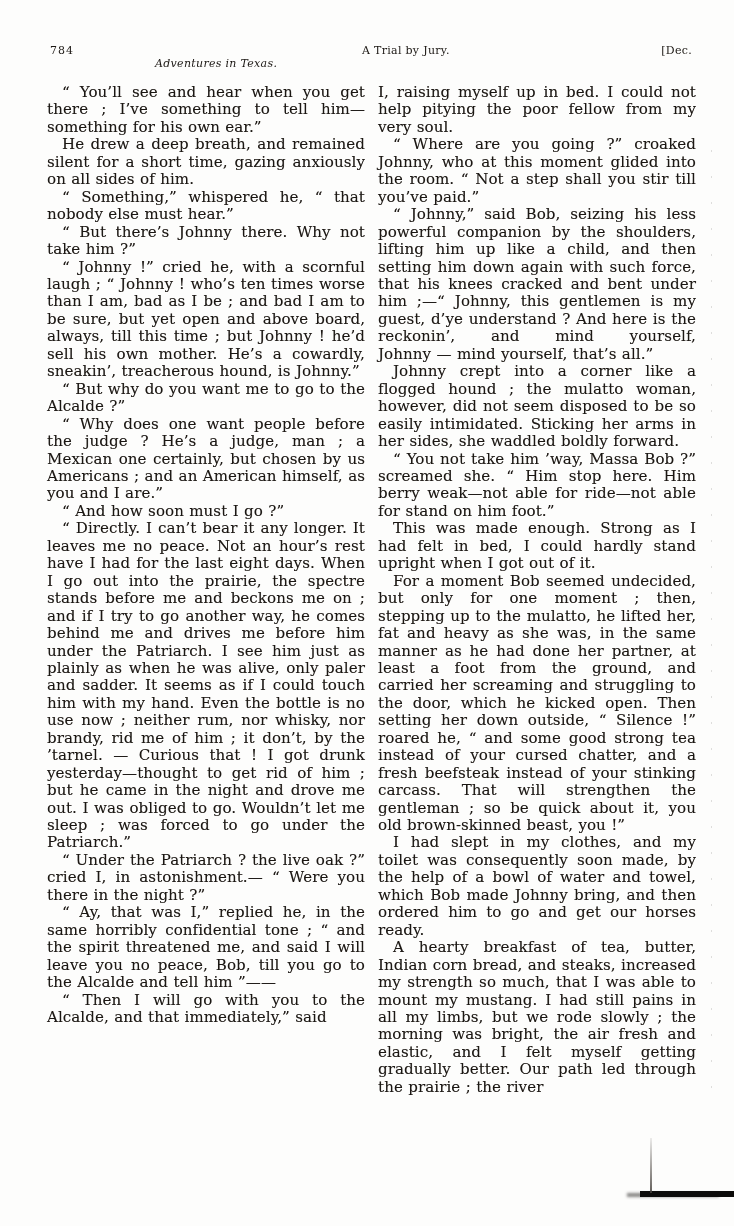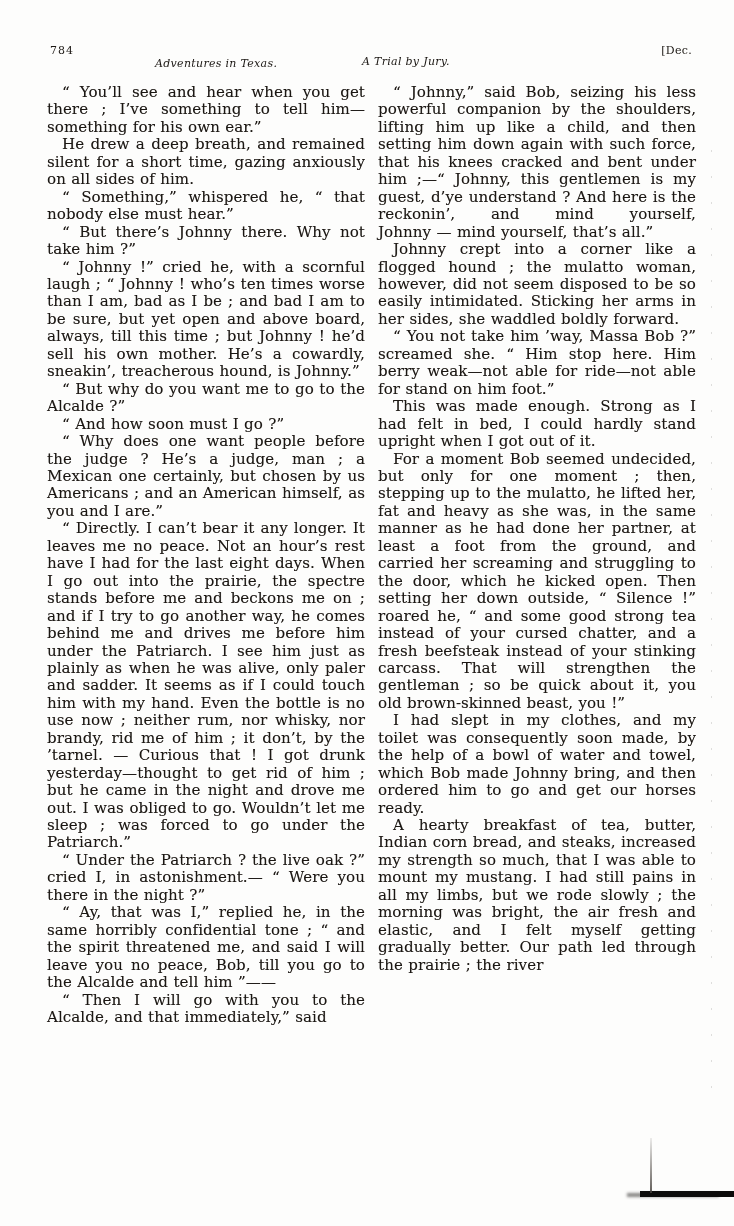--- a/index.html
+++ b/index.html
@@ -24,22 +24,22 @@
   }
   .page-num {
     position: absolute; left: 3px; top: 0;
     letter-spacing: 1px;
   }
   .running-title-left {
     position: absolute; left: 108px; top: 13px;
     font-style: italic; letter-spacing: 0.3px;
   }
   .running-title-right {
-    position: absolute; left: 315px; top: 11px;
-    font-style: italic; letter-spacing: 0.3px; text-align: center;
+    position: absolute; left: 315px; top: 0;
+    letter-spacing: 0.3px; text-align: center;
   }
   .issue-label {
     position: absolute; right: 4px; top: 0;
     letter-spacing: 0.3px;
   }
   .columns {
     display: flex;
     gap: 13px;
     margin-top: 1px;
   }
@@ -89,28 +89,30 @@
   </header>
 
   <main class="columns">
     <section class="col">
         <p class="para">“&nbsp;You’ll see and hear when you get there&nbsp;; I’ve something to tell him—something for his own ear.”</p>
         <p class="para">He drew a deep breath, and remained silent for a short time, gazing anxiously on all sides of him.</p>
         <p class="para">“&nbsp;Something,” whispered he, “&nbsp;that nobody else must hear.”</p>
         <p class="para">“&nbsp;But there’s Johnny there. Why not take him&nbsp;?”</p>
         <p class="para">“&nbsp;Johnny&nbsp;!” cried he, with a scornful laugh&nbsp;; “&nbsp;Johnny&nbsp;! who’s ten times worse than I am, bad as I be&nbsp;; and bad I am to be sure, but yet open and above board, always, till this time&nbsp;; but Johnny&nbsp;! he’d sell his own mother. He’s a cowardly, sneakin’, treacherous hound, is Johnny.”</p>
         <p class="para">“&nbsp;But why do you want me to go to the Alcalde&nbsp;?”</p>
+        <p class="para">“&nbsp;Why does one want people before the judge&nbsp;? He’s a judge, man&nbsp;; a Mexican one certainly, but chosen by us Americans&nbsp;; and an American himself, as you and I are.”</p>
         <p class="para">“&nbsp;And how soon must I go&nbsp;?”</p>
-        <p class="para">“&nbsp;Why does one want people before the judge&nbsp;? He’s a judge, man&nbsp;; a Mexican one certainly, but chosen by us Americans&nbsp;; and an American himself, as you and I are.”</p>
         <p class="para">“&nbsp;Directly. I can’t bear it any longer. It leaves me no peace. Not an hour’s rest have I had for the last eight days. When I go out into the prairie, the spectre stands before me and beckons me on&nbsp;; and if I try to go another way, he comes behind me and drives me before him under the Patriarch. I see him just as plainly as when he was alive, only paler and sadder. It seems as if I could touch him with my hand. Even the bottle is no use now&nbsp;; neither rum, nor whisky, nor brandy, rid me of him&nbsp;; it don’t, by the ’tarnel. — Curious that&nbsp;! I got drunk yesterday—thought to get rid of him&nbsp;; but he came in the night and drove me out. I was obliged to go. Wouldn’t let me sleep&nbsp;; was forced to go under the Patriarch.”</p>
         <p class="para">“&nbsp;Under the Patriarch&nbsp;? the live oak&nbsp;?” cried I, in astonishment.— “&nbsp;Were you there in the night&nbsp;?”</p>
         <p class="para">“&nbsp;Ay, that was I,” replied he, in the same horribly confidential tone&nbsp;; “&nbsp;and the spirit threatened me, and said I will leave you no peace, Bob, till you go to the Alcalde and tell him&nbsp;”——</p>
         <p class="para">“&nbsp;Then I will go with you to the Alcalde, and that immediately,” said</p>
       </section>
     <section class="col">
+        <p class="para no-indent">I, raising myself up in bed. I could not help pitying the poor fellow from my very soul.</p>
+        <p class="para">“&nbsp;Where are you going&nbsp;?” croaked Johnny, who at this moment glided into the room. “&nbsp;Not a step shall you stir till you’ve paid.”</p>
         <p class="para">“&nbsp;Johnny,” said Bob, seizing his less powerful companion by the shoulders, lifting him up like a child, and then setting him down again with such force, that his knees cracked and bent under him&nbsp;;—“&nbsp;Johnny, this gentlemen is my guest, d’ye understand&nbsp;? And here is the reckonin’, and mind yourself, Johnny&nbsp;—&nbsp;mind yourself, that’s all.”</p>
         <p class="para">Johnny crept into a corner like a flogged hound&nbsp;; the mulatto woman, however, did not seem disposed to be so easily intimidated. Sticking her arms in her sides, she waddled boldly forward.</p>
         <p class="para">“&nbsp;You not take him ’way, Massa Bob&nbsp;?” screamed she. “&nbsp;Him stop here. Him berry weak—not able for ride—not able for stand on him foot.”</p>
         <p class="para">This was made enough. Strong as I had felt in bed, I could hardly stand upright when I got out of it.</p>
         <p class="para">For a moment Bob seemed undecided, but only for one moment&nbsp;; then, stepping up to the mulatto, he lifted her, fat and heavy as she was, in the same manner as he had done her partner, at least a foot from the ground, and carried her screaming and struggling to the door, which he kicked open. Then setting her down outside, “&nbsp;Silence&nbsp;!” roared he, “&nbsp;and some good strong tea instead of your cursed chatter, and a fresh beefsteak instead of your stinking carcass. That will strengthen the gentleman&nbsp;; so be quick about it, you old brown-skinned beast, you&nbsp;!”</p>
         <p class="para">I had slept in my clothes, and my toilet was consequently soon made, by the help of a bowl of water and towel, which Bob made Johnny bring, and then ordered him to go and get our horses ready.</p>
         <p class="para">A hearty breakfast of tea, butter, Indian corn bread, and steaks, increased my strength so much, that I was able to mount my mustang. I had still pains in all my limbs, but we rode slowly&nbsp;; the morning was bright, the air fresh and elastic, and I felt myself getting gradually better. Our path led through the prairie&nbsp;; the river</p>
       </section>
   </main>
 

